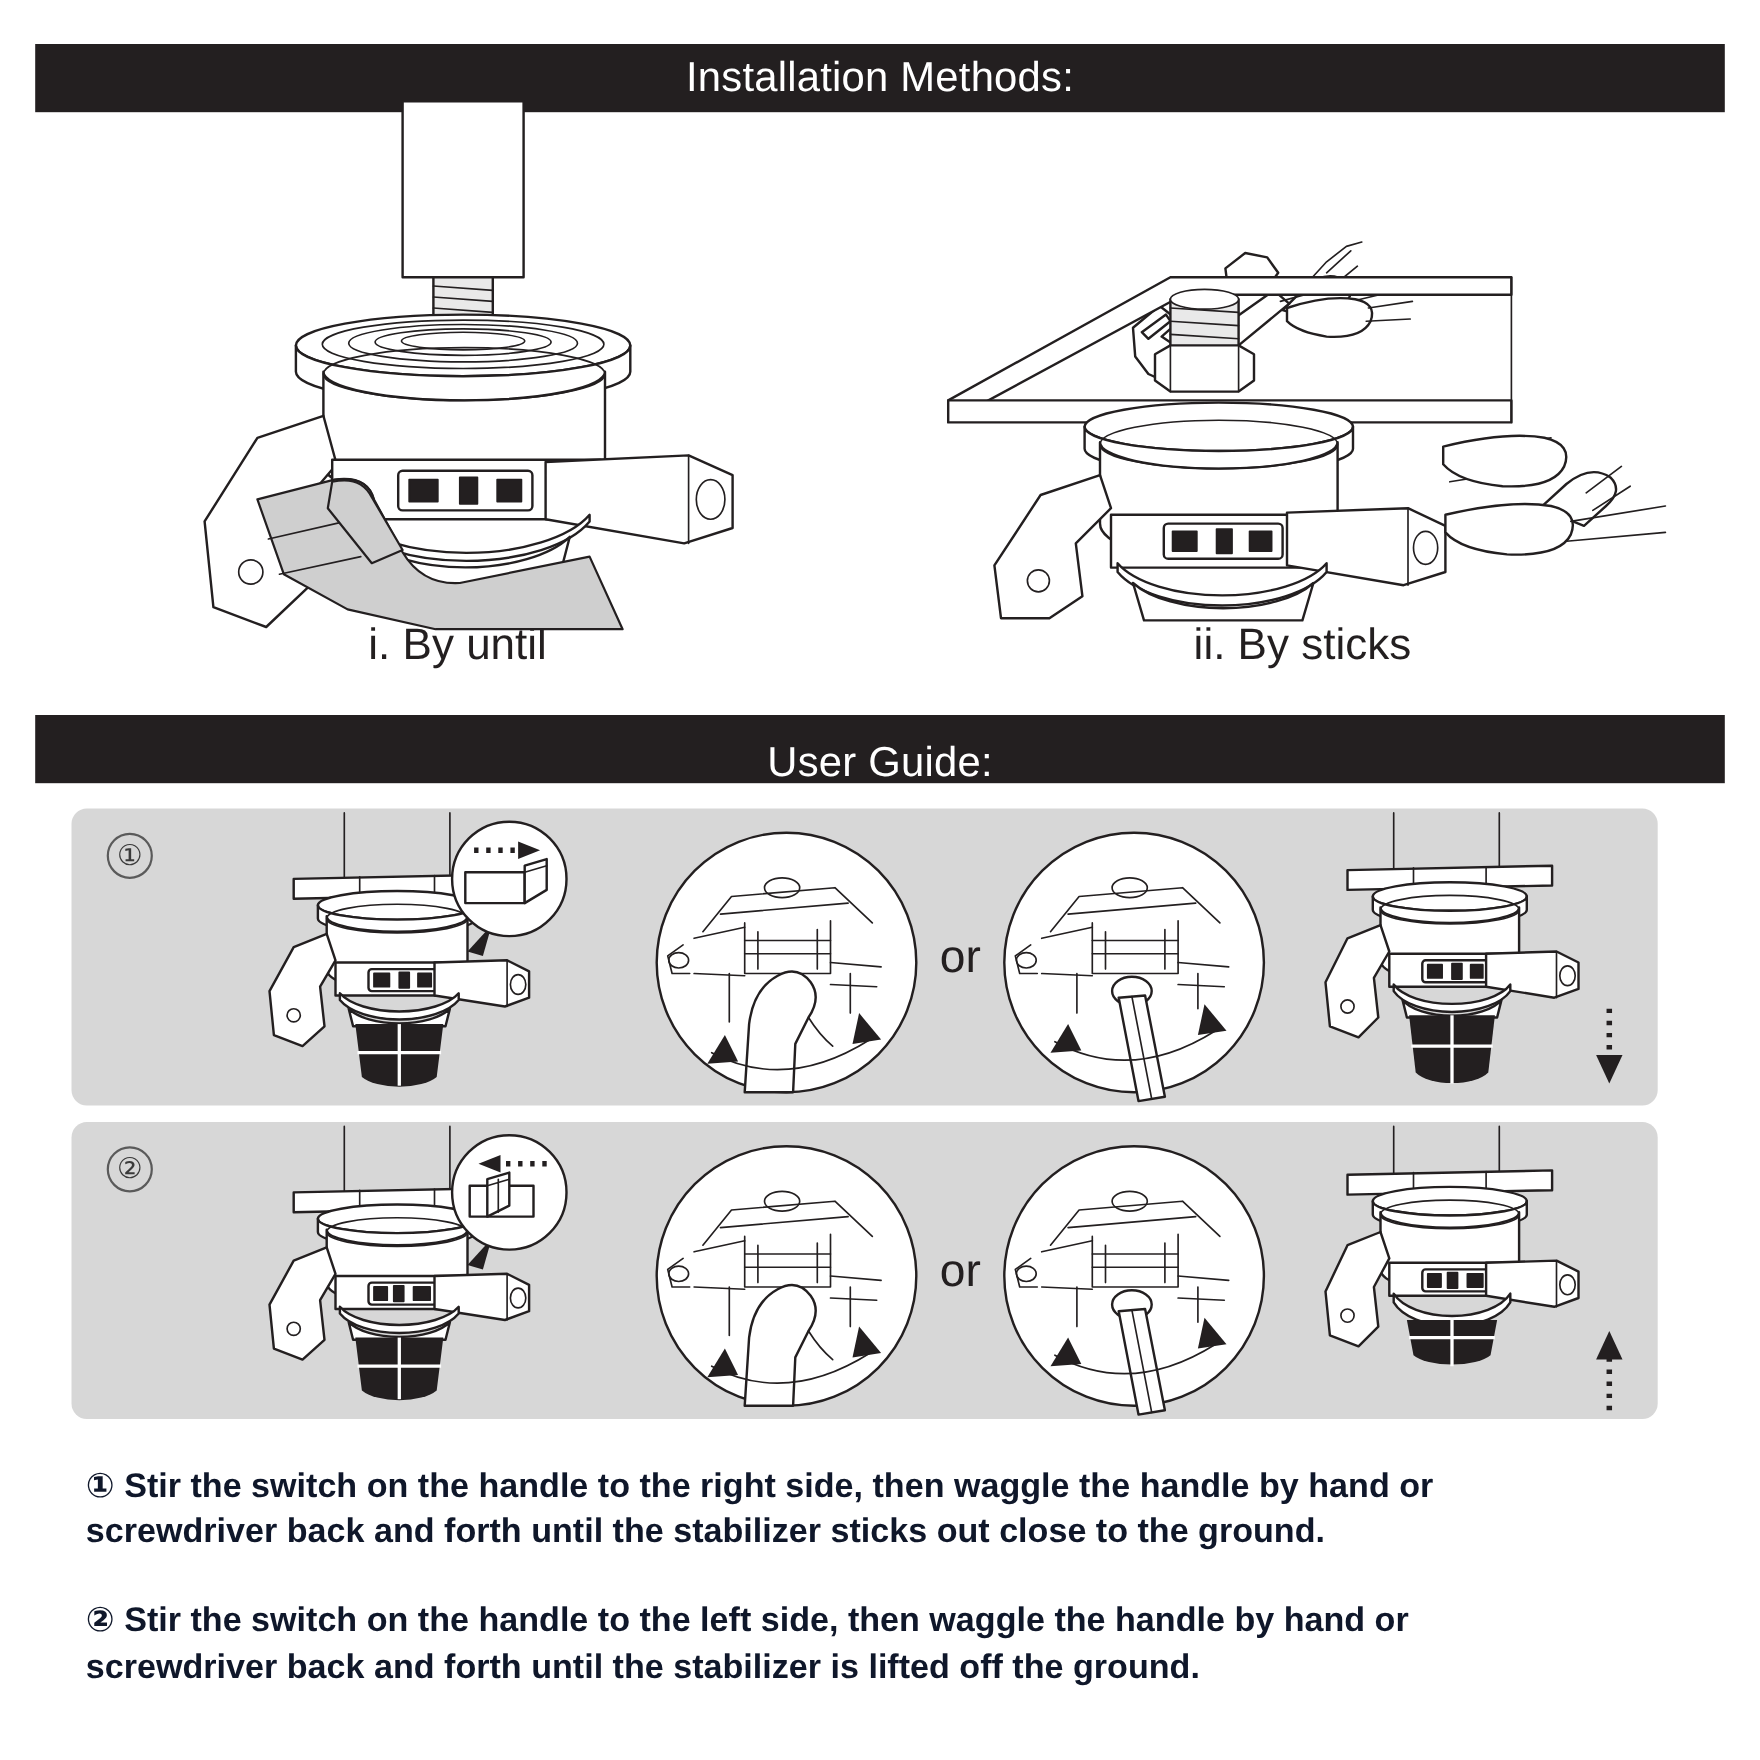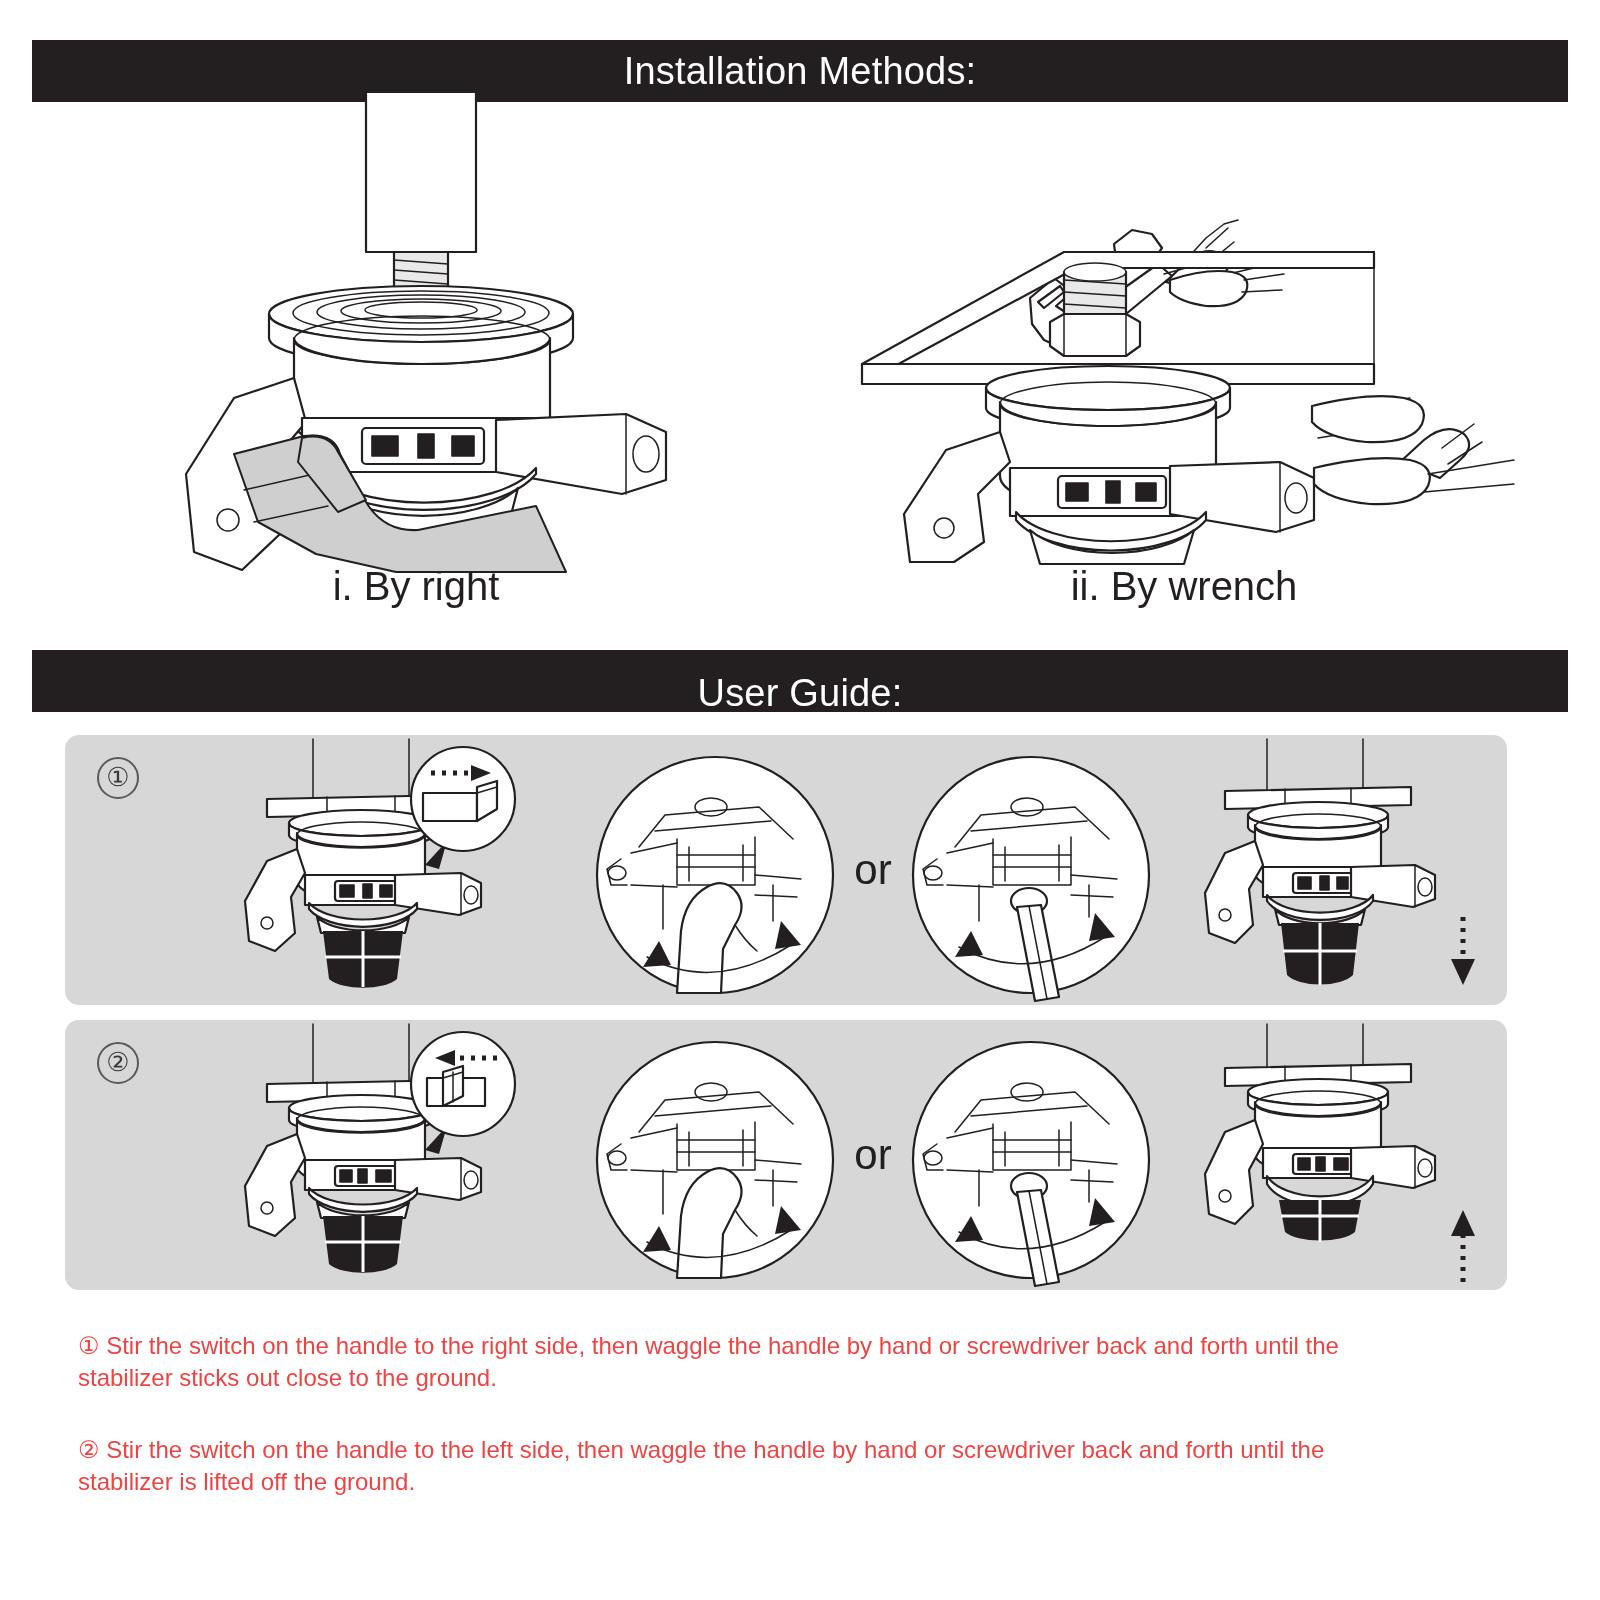--- a/index.html
+++ b/index.html
@@ -74,22 +74,23 @@
   .slot-b { left: 520px;  width: 260px; }
   .slot-or { left: 782px; width: 52px; display:flex; align-items:center; justify-content:center; }
   .slot-c { left: 836px;  width: 260px; }
   .slot-d { left: 1110px; width: 330px; }
 
   .or-label { font-size: 42px; color: #231f20; line-height: 1; }
 
   
   .notes { position: absolute; left: 78px; top: 1330px; width: 1340px; }
   .note {
-    font-size: 24px; line-height: 1.33; color: #ef4444;
+    font-size: 31px; line-height: 1.33; color: #0f172a;
     margin: 0 0 40px 0;
+    font-weight: bold;
   }
 
   svg { display: block; overflow: visible; }
   .lnt { fill: none; stroke: #231f20; stroke-width: 1.5; stroke-linejoin: round; stroke-linecap: round; }
   .fw  { fill: #ffffff; stroke: #231f20; stroke-width: 2.2; stroke-linejoin: round; }
   .fwt { fill: #ffffff; stroke: #231f20; stroke-width: 1.5; stroke-linejoin: round; }
   .fg  { fill: #e9e9e9; stroke: #231f20; stroke-width: 2.2; stroke-linejoin: round; }
   .fgd { fill: #cfcfcf; stroke: #231f20; stroke-width: 2.0; stroke-linejoin: round; }
   .fk  { fill: #231f20; stroke: #231f20; stroke-width: 1.6; stroke-linejoin: round; }
   .fkp { fill: #231f20; stroke: none; }
@@ -150,21 +151,21 @@
             <path class="fw" d="M262 386 A106 50 0 0 0 452 386 L440 432 A94 40 0 0 1 274 432 Z"></path>
           </g>
 
           <g>
             <path class="fgd" d="M168 352 L238 334 Q268 330 274 352 L300 400 Q318 430 352 428 L470 404 L500 470 L330 470 L250 452 L192 420 Z"></path>
             <path class="lnt" d="M178 388 L248 372 M188 420 L262 404 M238 334 Q268 330 274 352"></path>
             <path class="fgd" d="M236 336 Q262 330 272 350 L300 398 L272 410 L232 360 Z"></path>
           </g>
         </svg>
       </div>
-      <div class="install-caption">i. By right</div>
+      <div class="install-caption">i. By until</div>
     </div>
 
     <div class="install-cell">
       <div class="install-art">
         <svg width="740" height="460" viewBox="0 0 740 460" style="margin:0 auto;">
 
           <g>
             <path class="lnt" d="M370 160 L392 136 L410 122 L424 118"></path>
             <path class="fw" d="M352 180 L372 160 Q392 142 410 154 Q420 164 406 176 L388 190 Z"></path>
             <path class="lnt" d="M392 146 L414 126 M398 158 L420 140"></path>
@@ -220,21 +221,21 @@
           <g>
             <path class="lnt" d="M500 312 L596 296 M504 336 L604 320"></path>
             <path class="fw" d="M498 304 Q556 290 590 296 Q616 302 608 322 Q598 342 552 340 Q512 336 498 320 Z"></path>
             <path class="fw" d="M586 360 L610 338 Q632 320 650 332 Q662 344 646 358 L626 376 Z"></path>
             <path class="lnt" d="M628 346 L660 322 M634 362 L668 340"></path>
             <path class="fw" d="M500 366 Q560 352 596 358 Q622 364 614 384 Q604 404 556 402 Q514 398 500 382 Z"></path>
             <path class="lnt" d="M614 372 L700 358 M610 390 L700 382"></path>
           </g>
         </svg>
       </div>
-      <div class="install-caption">ii. By wrench</div>
+      <div class="install-caption">ii. By sticks</div>
     </div>
   </div>
 
   <div class="section-bar" id="bar-guide">
     <span class="bar-title">User Guide:</span>
   </div>
 
   <div class="guide-panel" id="panel-1">
     <div class="step-badge">①</div>
 

